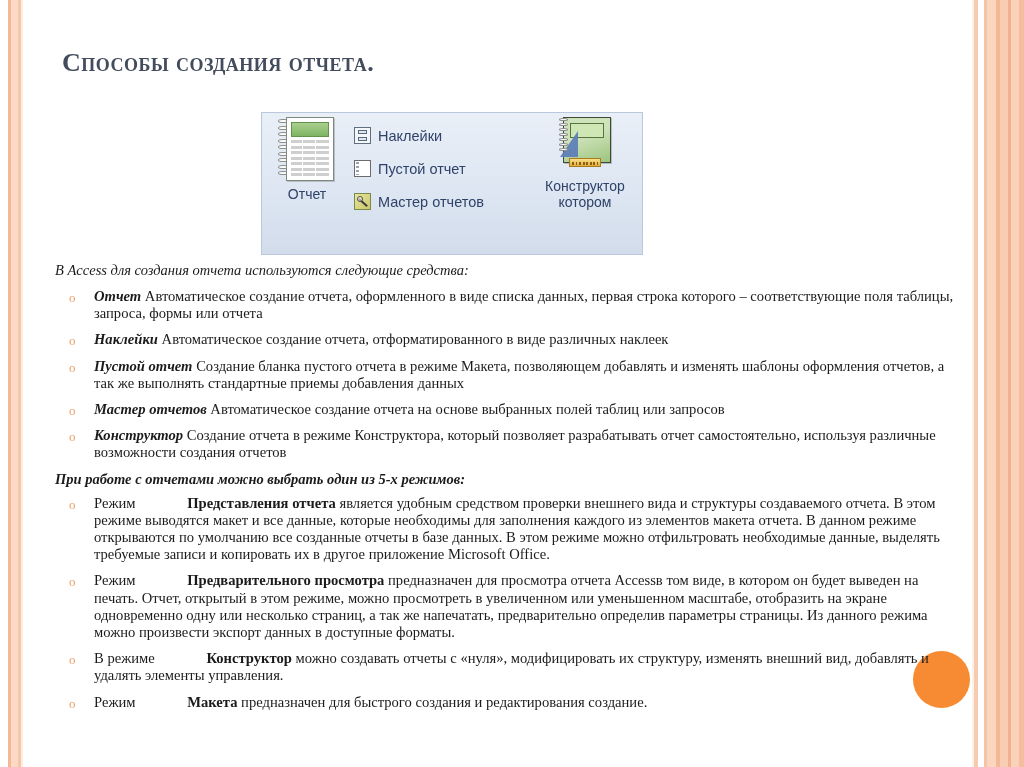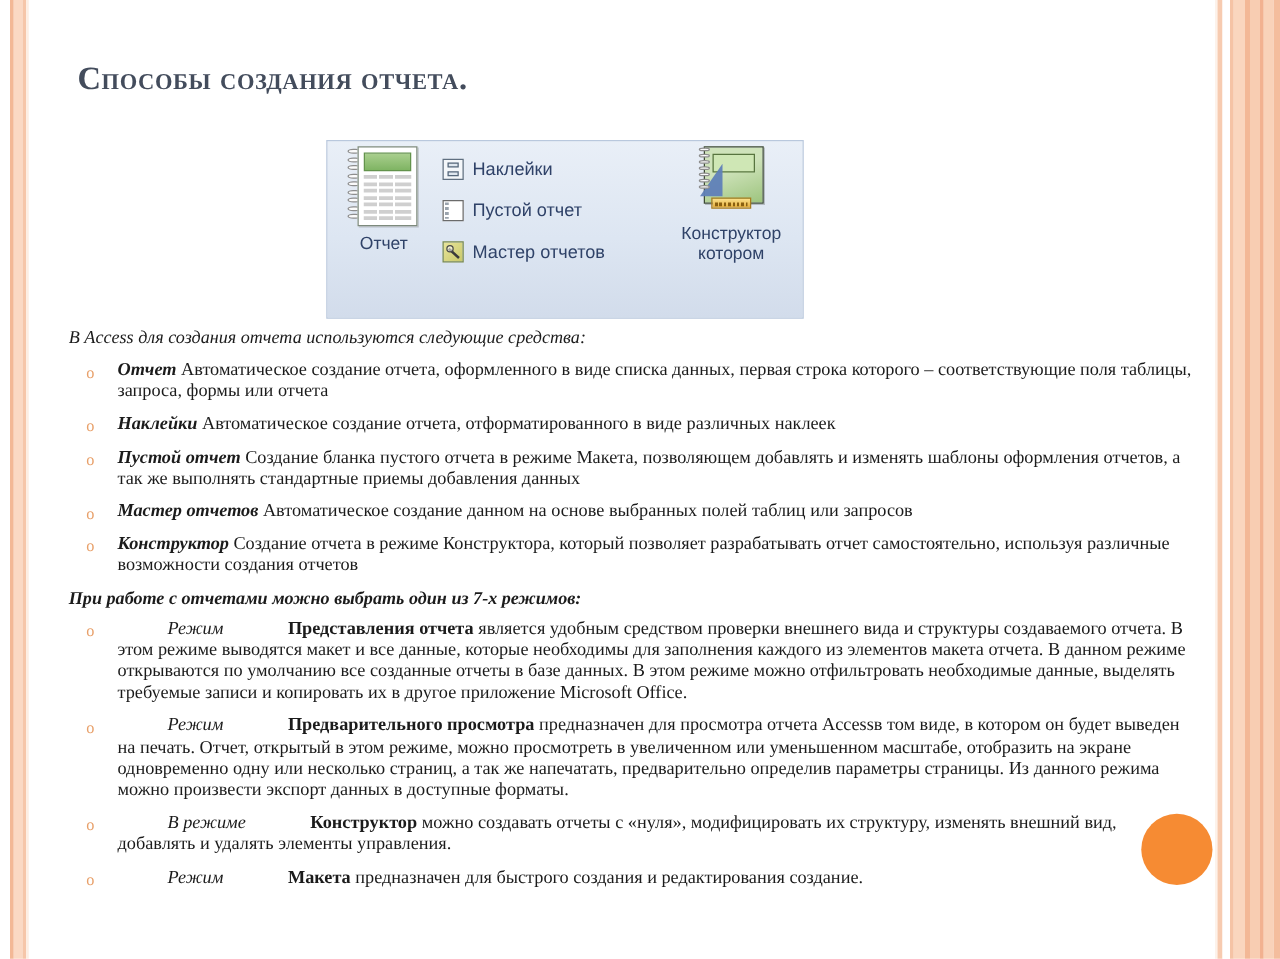--- a/index.html
+++ b/index.html
@@ -197,21 +197,21 @@
     font-size:14.6px;line-height:17.2px;
     font-family:"Liberation Serif", serif;
     text-align:left;
   }
   ul.bullets li .bul{
     position:absolute;left:14px;top:1px;
     color:#e8a06a;font-size:13px;line-height:17px;
     font-family:"Liberation Serif", serif;
   }
   .term{font-style:italic;font-weight:bold;}
-  .term-i{font-style:italic;margin-left:40px;}
+  .term-i{}
   .strong{font-weight:bold;margin-left:48px;}
 </style>
 </head>
 <body>
 
 <div class="edge-stripes left">
   <div class="stripe" style="left:8px;width:3px;background:#f3b896;"></div>
   <div class="stripe" style="left:11px;width:7px;background:#fbd9c4;"></div>
   <div class="stripe" style="left:18px;width:3px;background:#f6c6a9;"></div>
   <div class="stripe" style="left:21px;width:2px;background:#fdeee3;"></div>
@@ -321,29 +321,29 @@
     <li>
       <span class="bul">o</span>
       <span class="term">Наклейки</span><span> Автоматическое создание отчета, отформатированного в виде различных наклеек</span>
     </li>
     <li>
       <span class="bul">o</span>
       <span class="term">Пустой отчет</span><span> Создание бланка пустого отчета в режиме Макета, позволяющем добавлять и изменять шаблоны оформления отчетов, а так же выполнять стандартные приемы добавления данных</span>
     </li>
     <li>
       <span class="bul">o</span>
-      <span class="term">Мастер отчетов</span><span> Автоматическое создание данном на основе выбранных полей таблиц или запросов</span>
+      <span class="term">Мастер отчетов</span><span> Автоматическое создание отчета на основе выбранных полей таблиц или запросов</span>
     </li>
     <li>
       <span class="bul">o</span>
       <span class="term">Конструктор</span><span> Создание отчета в режиме Конструктора, который позволяет разрабатывать отчет самостоятельно, используя различные возможности создания отчетов</span>
     </li>
   </ul>
 
-  <p class="section-head">При работе с отчетами можно выбрать один из 7-х режимов:</p>
+  <p class="section-head">При работе с отчетами можно выбрать один из 5-х режимов:</p>
 
   <ul class="bullets">
     <li>
       <span class="bul">o</span>
       <span class="term-i">Режим </span><span class="strong">Представления отчета</span><span> является удобным средством проверки внешнего вида и структуры создаваемого отчета. В этом режиме выводятся макет и все данные, которые необходимы для заполнения каждого из элементов макета отчета. В данном режиме открываются по умолчанию все созданные отчеты в базе данных. В этом режиме можно отфильтровать необходимые данные, выделять требуемые записи и копировать их в другое приложение Microsoft Office.</span>
     </li>
     <li>
       <span class="bul">o</span>
       <span class="term-i">Режим </span><span class="strong">Предварительного просмотра</span><span> предназначен для просмотра отчета Accessв том виде, в котором он будет выведен на печать. Отчет, открытый в этом режиме, можно просмотреть в увеличенном или уменьшенном масштабе, отобразить на экране одновременно одну или несколько страниц, а так же напечатать, предварительно определив параметры страницы. Из данного режима можно произвести экспорт данных в доступные форматы.</span>
     </li>

